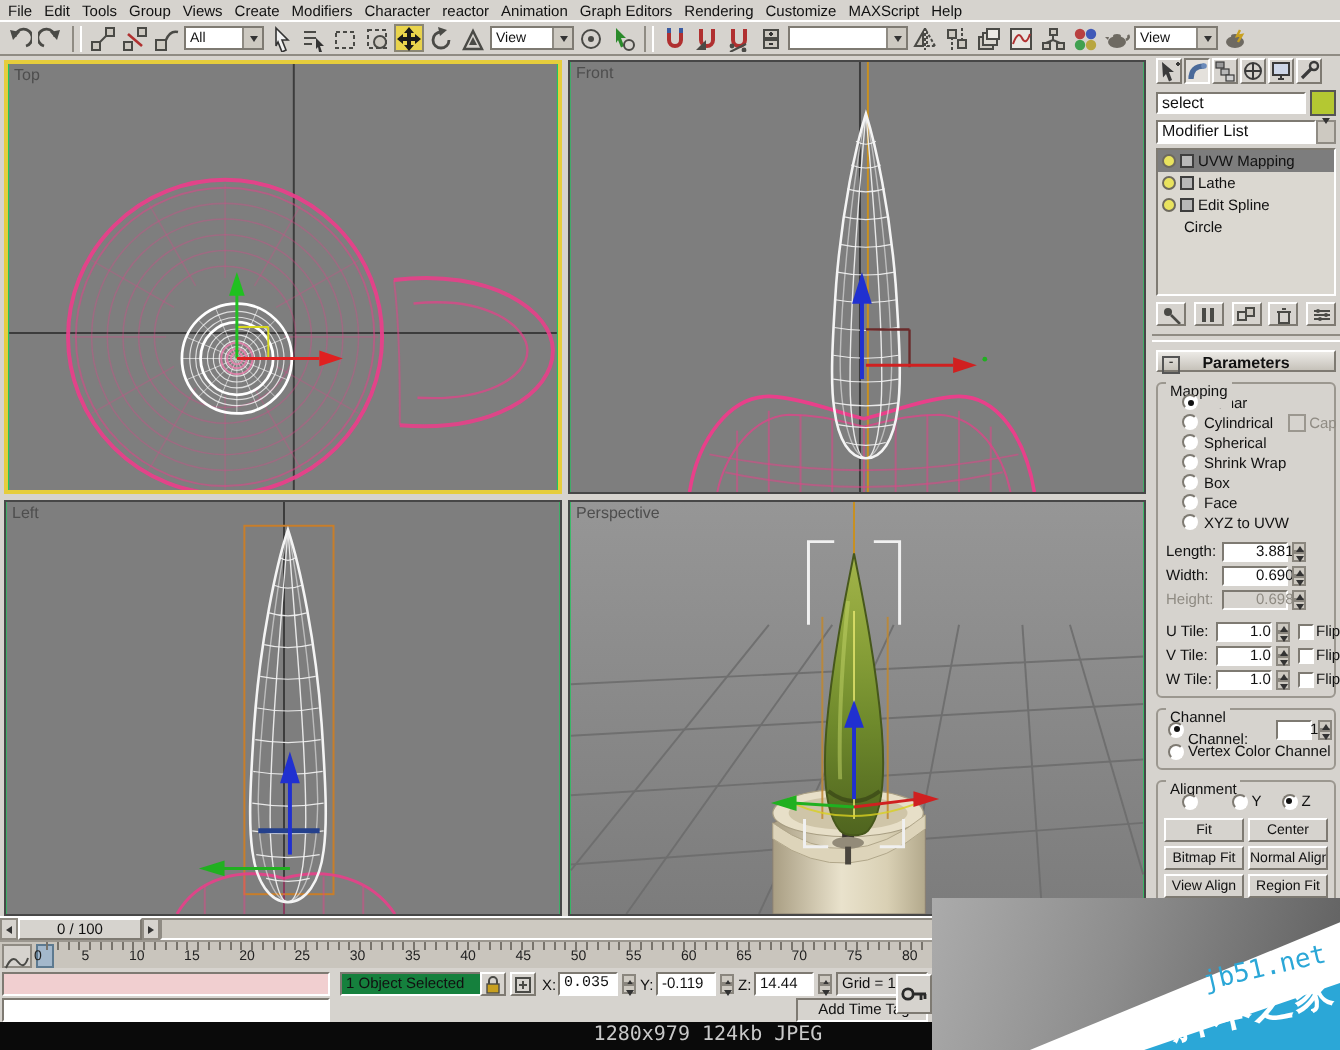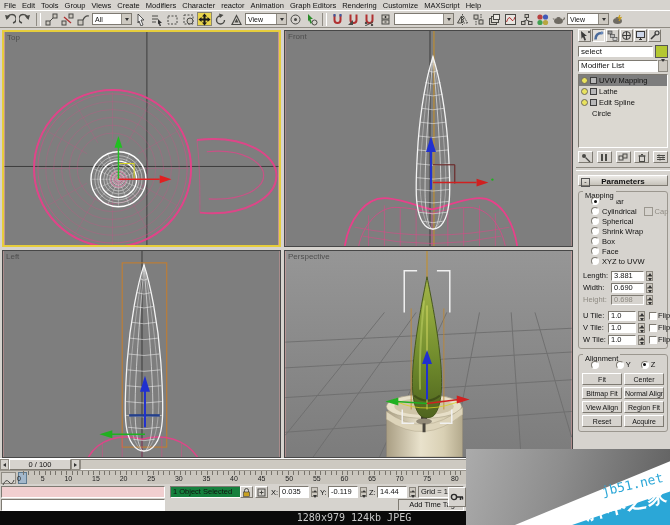--- a/index.html
+++ b/index.html
@@ -9,21 +9,21 @@
   .mitem{white-space:nowrap;cursor:default;}
   
   .toolbar{position:absolute;left:0;top:10px;width:670px;height:18px;background:#d6d3ce;border-top:1px solid #ffffff;border-bottom:1px solid #8f8b83;display:flex;align-items:center;gap:1px;padding-left:2px;box-sizing:border-box;}
   .ticon{width:15px;height:14px;display:flex;align-items:center;justify-content:center;flex:none;}
   .ticon.pressed{background:#e9d44c;border:1px solid #8a8674;box-sizing:border-box;}
   .tsep{width:3px;height:13px;border-left:1px solid #8f8b83;border-right:1px solid #fff;margin:0 2px;flex:none;}
   .tdrop{height:12px;background:#fff;border:1px solid #7e7a72;font-size:7px;display:flex;align-items:center;padding-left:2px;flex:none;box-sizing:border-box;}
   .tdrop .da{margin-left:auto;width:9px;height:100%;background:#cdc9c1;border-left:1px solid #8f8b83;display:flex;align-items:center;justify-content:center;}
   .da::after{content:"";border-left:2.5px solid transparent;border-right:2.5px solid transparent;border-top:3.5px solid #333;}
   
-  .viewport{position:absolute;background:#fca5a5;border:1px solid #474747;box-sizing:border-box;}
+  .viewport{position:absolute;background:#22c55e;border:1px solid #474747;box-sizing:border-box;}
   .viewport.active{border:2px solid #e6cd3c;}
   .vplabel{position:absolute;top:1px;left:3px;font-size:8px;color:#4e4e4e;z-index:4;}
   .viewport svg{position:absolute;left:0;top:0;width:100%;height:100%;}
   
   .cmdpanel{position:absolute;left:576px;top:28px;width:94px;height:424px;background:#d6d3ce;font-size:8px;}
   .tabs{display:flex;gap:1px;padding:1px 2px;height:14px;}
   .tab{width:13px;height:13px;border:1px solid;border-color:#fff #7e7a72 #7e7a72 #fff;background:#d6d3ce;display:flex;align-items:center;justify-content:center;box-sizing:border-box;}
   .tab.active{border-color:#7e7a72 #fff #fff #7e7a72;background:#e4e1dc;}
   .inset{border:1px solid;border-color:#7e7a72 #fff #fff #7e7a72;background:#fff;box-sizing:border-box;}
   .outset{border:1px solid;border-color:#fff #7e7a72 #7e7a72 #fff;background:#d6d3ce;box-sizing:border-box;}
@@ -47,21 +47,21 @@
   .group{border:1px solid #9b978f;border-radius:3px;margin:5px 2px 0;padding:4px 1px 3px;position:relative;}
   .gtitle{position:absolute;top:-5px;left:4px;background:#d6d3ce;padding:4px 2px;font-size:7.5px;}
   .orow{display:flex;align-items:center;gap:3px;height:10px;padding-left:11px;font-size:7.5px;}
   .radio{width:8px;height:8px;border-radius:50%;background:#fff;border:1px solid;border-color:#7e7a72 #fff #fff #7e7a72;position:relative;flex:none;box-sizing:border-box;}
   .radio.sel::after{content:"";position:absolute;left:1.5px;top:1.5px;width:3px;height:3px;border-radius:50%;background:#111;}
   .extra{display:flex;align-items:center;gap:2px;color:#8f8b83;margin-left:4px;}
   .extra:empty{display:none;}
   .extra::before{content:"";width:7px;height:7px;background:#d6d3ce;border:1px solid #9b978f;display:inline-block;}
   .spinrow{display:flex;align-items:center;height:11px;gap:1px;padding-left:3px;font-size:7.5px;margin-top:1px;}
   .spinrow .lab{width:27px;flex:none;}
-  .numfield{width:33px;height:10px;line-height:8px;padding-left:2px;font-size:7.5px;flex:none;}
+  .numfield{width:33px;height:10px;line-height:8px;padding-left:16px;font-size:7.5px;flex:none;}
   .spinrow.dis .lab{color:#8f8b83;}
   .spinrow.dis .numfield{background:#d6d3ce;color:#8f8b83;}
   .spin{width:7px;height:10px;display:flex;flex-direction:column;flex:none;margin-left:1px;}
   .spin i{flex:1;background:#cdc9c1;border:1px solid #8a867e;position:relative;box-sizing:border-box;}
   .spin i::after{content:"";position:absolute;left:0.5px;top:1.5px;border-left:2px solid transparent;border-right:2px solid transparent;}
   .spin .up::after{border-bottom:3px solid #333;}
   .spin .dn::after{border-top:3px solid #333;}
   .chk{width:8px;height:8px;background:#fff;border:1px solid;border-color:#7e7a72 #fff #fff #7e7a72;flex:none;box-sizing:border-box;margin-left:3px;}
   .tilerow .lab{width:24px;}
   .tilerow .numfield{width:28px;}
@@ -797,20 +797,36 @@
           <span class="spin">
             <i class="up"></i>
             <i class="dn"></i>
           </span>
           <span class="chk"></span>
           <span>Flip</span>
         </div>
 
     </div>
     <div class="group">
+      <span class="gtitle">Channel</span>
+      <div class="chrow">
+        <span class="radio sel"></span>
+        <span>Map Channel:</span>
+        <span class="inset numfield" style="width:14px">1</span>
+        <span class="spin">
+            <i class="up"></i>
+            <i class="dn"></i>
+          </span>
+      </div>
+      <div class="chrow">
+        <span class="radio"></span>
+        <span>Vertex Color Channel</span>
+      </div>
+    </div>
+    <div class="group">
       <span class="gtitle">Alignment</span>
       <div class="axesrow">
 
           <span class="ax">
             <span class="radio"></span>
             <span>X</span>
           </span>
 
           <span class="ax">
             <span class="radio"></span>
@@ -906,21 +922,21 @@
         <path d="M2.5,4 V2.5 A2,2 0 0 1 6.5,2.5 V4" fill="none" stroke="#4a4a46"></path>
       </svg>
     </span>
   <span class="sbtn outset" style="left:255px;top:486px;">
       <svg width="9" height="9">
         <rect x="1" y="1" width="7" height="7" fill="none" stroke="#4a4a46"></rect>
         <path d="M4.5,2.5 V6.5 M2.5,4.5 H6.5" stroke="#4a4a46"></path>
       </svg>
     </span>
   <span class="coordlab" style="left:271px;">X:</span>
-  <div class="statusfield inset" style="left:279px;top:486px;width:30px;">0.035</div>
+  <div class="statusfield inset" style="left:279px;top:486px;width:30px;font-family:Liberation Mono, monospace;">0.035</div>
   <span class="spin" style="position:absolute;left:310px;top:487px;">
       <i class="up"></i>
       <i class="dn"></i>
     </span>
   <span class="coordlab" style="left:320px;">Y:</span>
   <div class="statusfield inset" style="left:328px;top:486px;width:30px;">-0.119</div>
   <span class="spin" style="position:absolute;left:359px;top:487px;">
       <i class="up"></i>
       <i class="dn"></i>
     </span>

